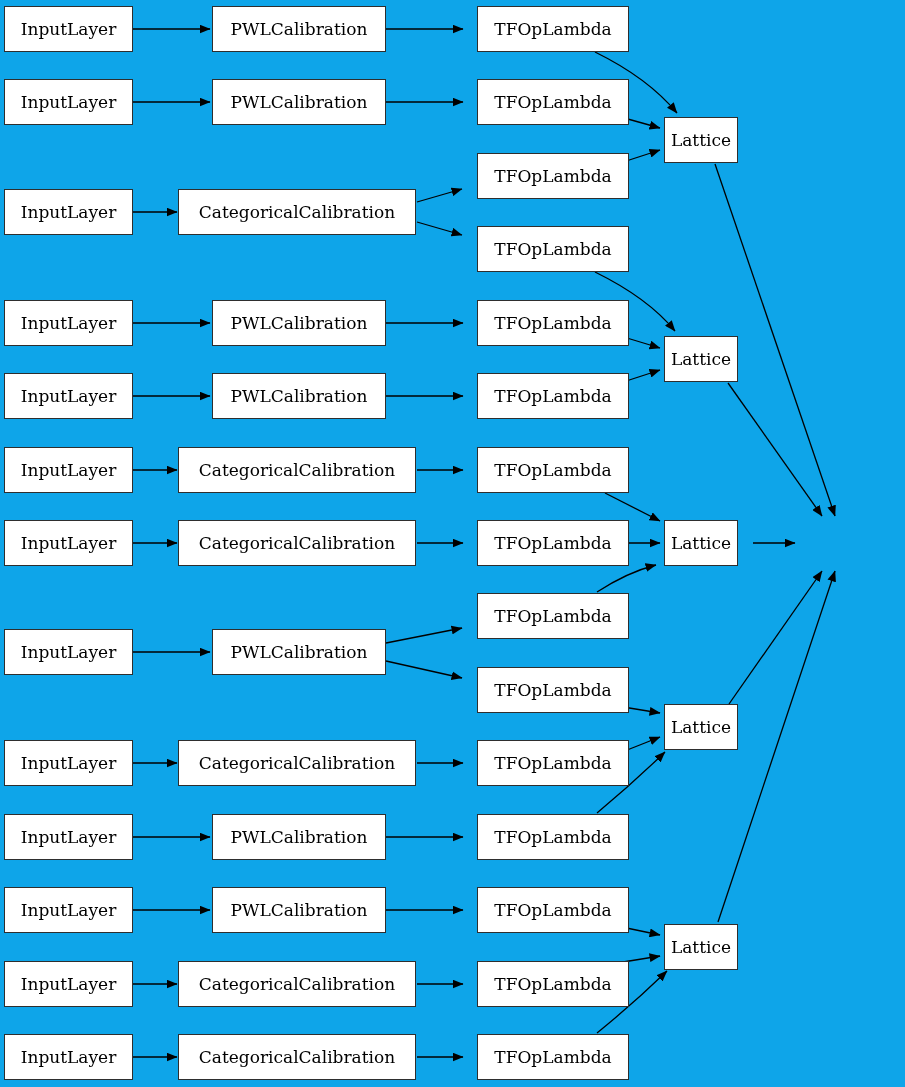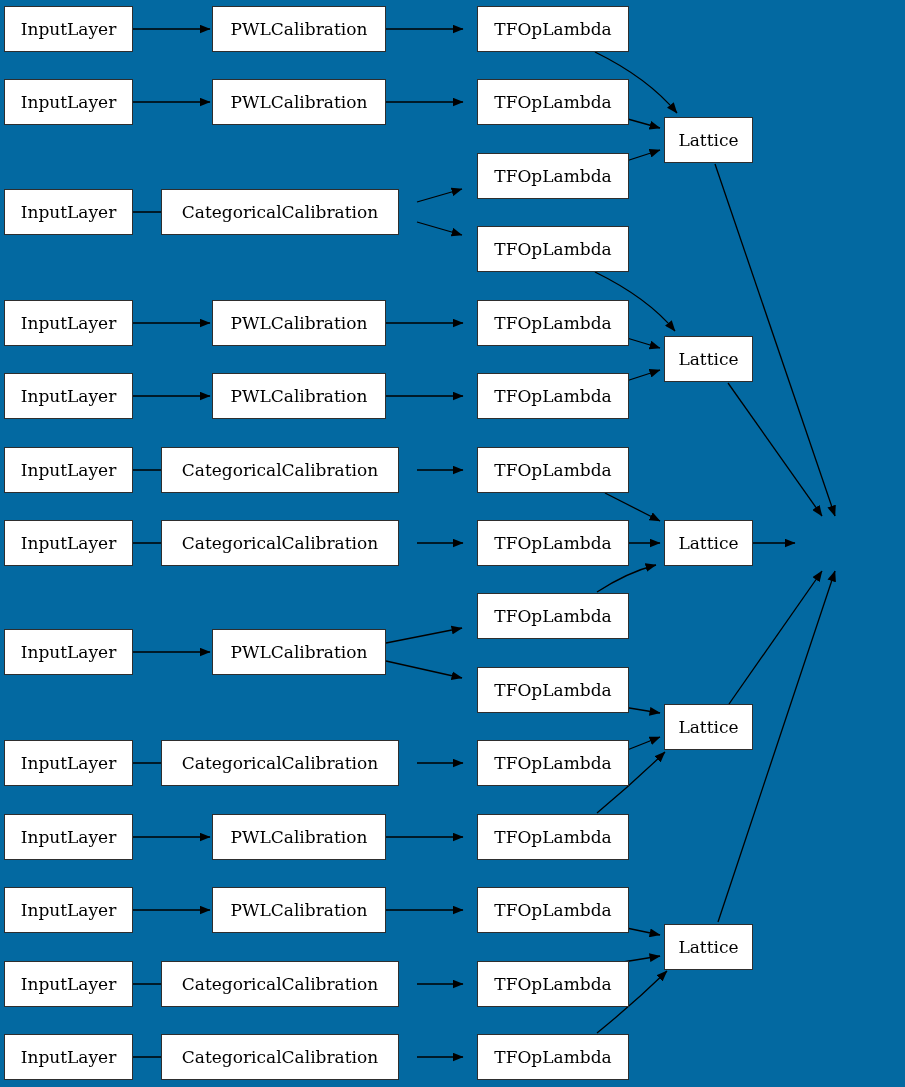--- a/index.html
+++ b/index.html
@@ -1,31 +1,31 @@
 <!DOCTYPE html>
 <html><head>
 <meta charset="utf-8">
 <style>
   html,body{margin:0;padding:0;background:#ffffff;}
   .canvas{
-    position:relative;width:905px;height:1087px;background:#0369a1;
+    position:relative;width:905px;height:1087px;background:#0ea5e9;
     font-family:"DejaVu Serif", "Liberation Serif", serif;
   }
   .edges{position:absolute;left:0;top:0;width:905px;height:1087px;}
   .node{
     position:absolute;height:46px;box-sizing:border-box;
     background:#ffffff;border:1.5px solid #2e2e2e;
     display:flex;align-items:center;justify-content:center;
     font-size:17px;color:#000000;white-space:nowrap;
   }
   .col-input{left:4px;width:129px;}
   .col-pwl{left:212px;width:174px;}
-  .col-cat{left:161px;width:238px;}
+  .col-cat{left:178px;width:238px;}
   .col-tfop{left:477px;width:152px;}
-  .col-lat{left:664px;width:89px;}
+  .col-lat{left:664px;width:74px;}
   .col-avg{left:800px;width:101px;}
 </style>
 </head>
 <body>
 
 <div class="canvas">
 
   <svg class="edges" viewBox="0 0 905 1087" fill="none" stroke="#000000" stroke-width="1.3">
     <defs>
       <marker id="ah" viewBox="0 0 10 8" refX="9.5" refY="4" markerWidth="11" markerHeight="9" markerUnits="userSpaceOnUse" orient="auto">

